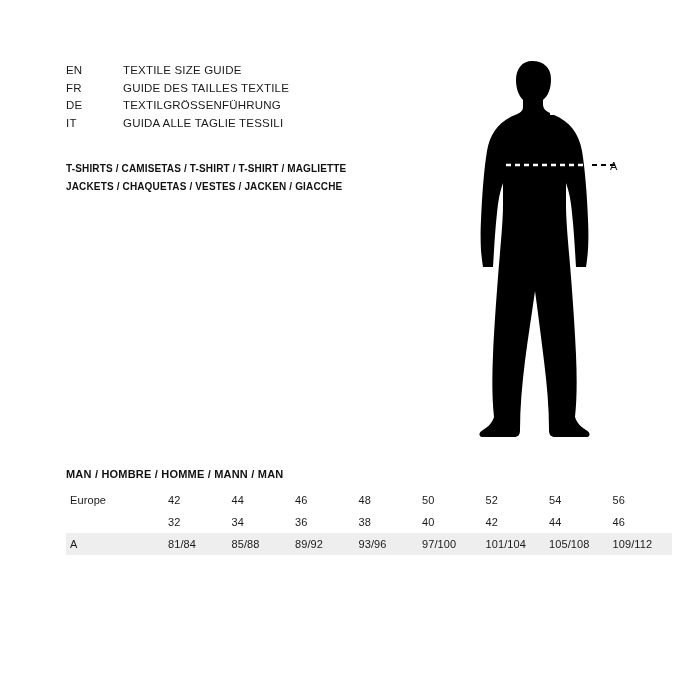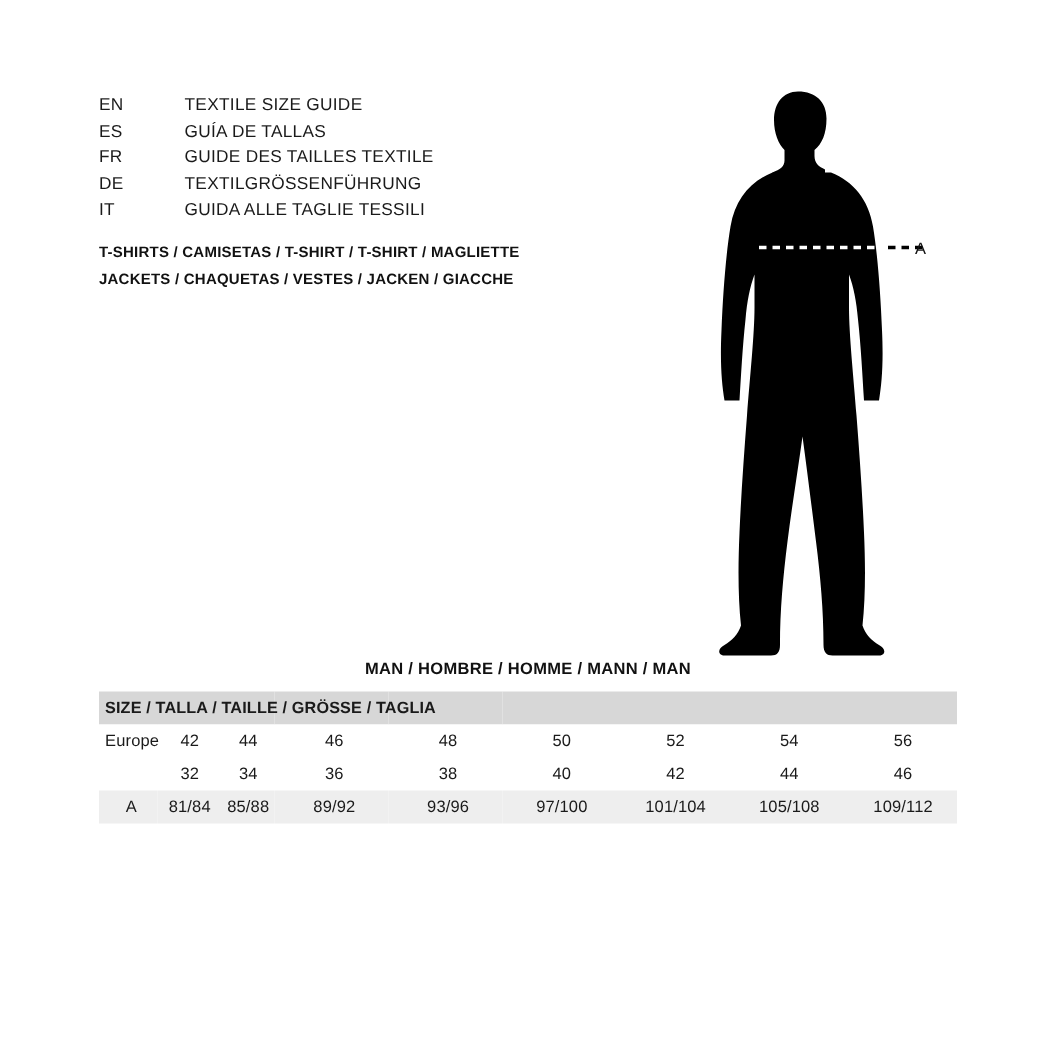--- a/index.html
+++ b/index.html
@@ -78,23 +78,22 @@
     top: 160px;
     font-size: 11px;
     color: #111;
     letter-spacing: 0.5px;
   }
 
   
   .table-section {
     position: absolute;
     left: 66px;
-    top: 440px;
+    top: 468px;
     width: 572px;
-    text-align: center;
   }
   .table-caption {
     font-size: 11px;
     font-weight: bold;
     letter-spacing: 0.2px;
     color: #111;
     margin-bottom: 9px;
   }
   table.size-table {
     border-collapse: collapse;
@@ -138,24 +137,20 @@
 </style>
 </head>
 <body>
 
 <div id="page">
 
   <div class="lang-block">
     <div class="lang-row">
       <span class="lang-code">EN</span>
       <span class="lang-text">TEXTILE SIZE GUIDE</span>
-    </div>
-    <div class="lang-row">
-      <span class="lang-code">ES</span>
-      <span class="lang-text">GUÍA DE TALLAS</span>
     </div>
     <div class="lang-row">
       <span class="lang-code">FR</span>
       <span class="lang-text">GUIDE DES TAILLES TEXTILE</span>
     </div>
     <div class="lang-row">
       <span class="lang-code">DE</span>
       <span class="lang-text">TEXTILGRÖSSENFÜHRUNG</span>
     </div>
     <div class="lang-row">
@@ -217,29 +212,20 @@
       </g>
     </svg>
   </div>
 
   <div class="measure-label">A</div>
 
   <div class="table-section">
     <div class="table-caption">MAN / HOMBRE / HOMME / MANN / MAN</div>
     <table class="size-table">
       <tbody>
-        <tr class="header-row">
-          <td class="col-label" colspan="3">SIZE / TALLA / TAILLE / GRÖSSE / TAGLIA</td>
-          <td class="col-val"></td>
-          <td class="col-val"></td>
-          <td class="col-val"></td>
-          <td class="col-val"></td>
-          <td class="col-val"></td>
-          <td class="col-val"></td>
-        </tr>
 
         <tr class="row-plain">
           <td class="col-label">Europe</td>
           <td class="col-val">42</td>
           <td class="col-val">44</td>
           <td class="col-val">46</td>
           <td class="col-val">48</td>
           <td class="col-val">50</td>
           <td class="col-val">52</td>
           <td class="col-val">54</td>

